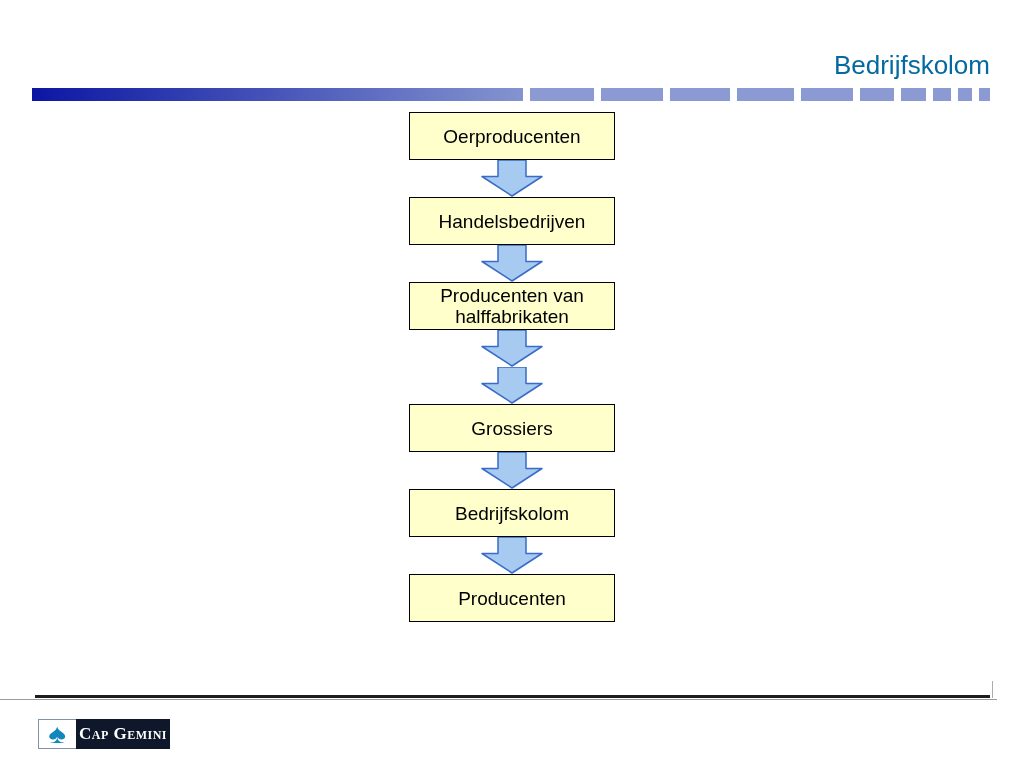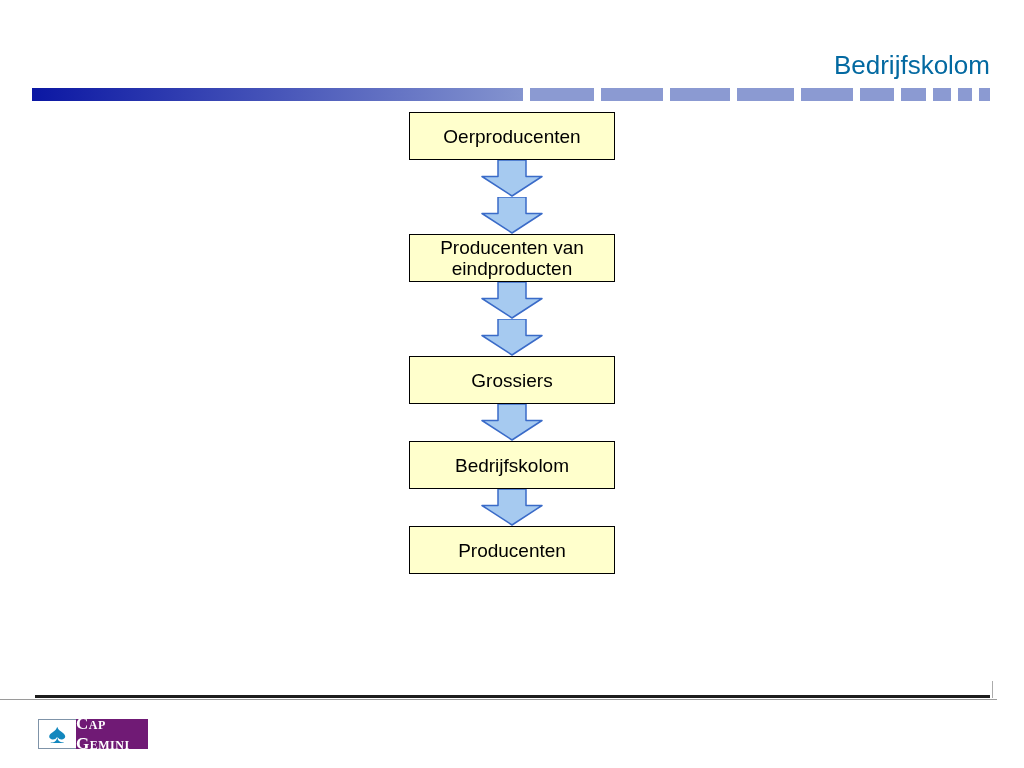--- a/index.html
+++ b/index.html
@@ -69,22 +69,22 @@
     width:38px;background:#ffffff;
     border:1px solid #7f93a8;border-right:none;
     display:flex;align-items:center;justify-content:center;
   }
   .spade{
     color:#1287BE;
     font-size:27px;line-height:27px;
     transform:scaleX(1.25);
   }
   .logo-navy{
-    background:#701a75;
-    width:72px;
+    background:#0f172a;
+    width:94px;
     display:flex;align-items:center;justify-content:center;
     color:#ffffff;
     font-family:"Liberation Serif", serif;
     font-variant:small-caps;
     font-weight:700;
     font-size:17px;
     letter-spacing:0.5px;
   }
 </style>
 </head>
@@ -109,26 +109,27 @@
   </div>
 
   <div class="flow">
 
     <div class="fbox">Oerproducenten</div>
 
     <svg class="arrow" viewBox="0 0 62 37">
       <polygon points="17,0 45,0 45,16.5 61,16.5 31,36 1,16.5 17,16.5" fill="#A6CAF0" stroke="#3A6BC8" stroke-width="1.5" stroke-linejoin="round"></polygon>
     </svg>
 
+    <div class="fbox">Handelsbedrijven</div>
 
     <svg class="arrow" viewBox="0 0 62 37">
       <polygon points="17,0 45,0 45,16.5 61,16.5 31,36 1,16.5 17,16.5" fill="#A6CAF0" stroke="#3A6BC8" stroke-width="1.5" stroke-linejoin="round"></polygon>
     </svg>
 
-    <div class="fbox">Producenten van eindproducten</div>
+    <div class="fbox">Producenten van halffabrikaten</div>
 
     <svg class="arrow" viewBox="0 0 62 37">
       <polygon points="17,0 45,0 45,16.5 61,16.5 31,36 1,16.5 17,16.5" fill="#A6CAF0" stroke="#3A6BC8" stroke-width="1.5" stroke-linejoin="round"></polygon>
     </svg>
 
 
     <svg class="arrow" viewBox="0 0 62 37">
       <polygon points="17,0 45,0 45,16.5 61,16.5 31,36 1,16.5 17,16.5" fill="#A6CAF0" stroke="#3A6BC8" stroke-width="1.5" stroke-linejoin="round"></polygon>
     </svg>
 

